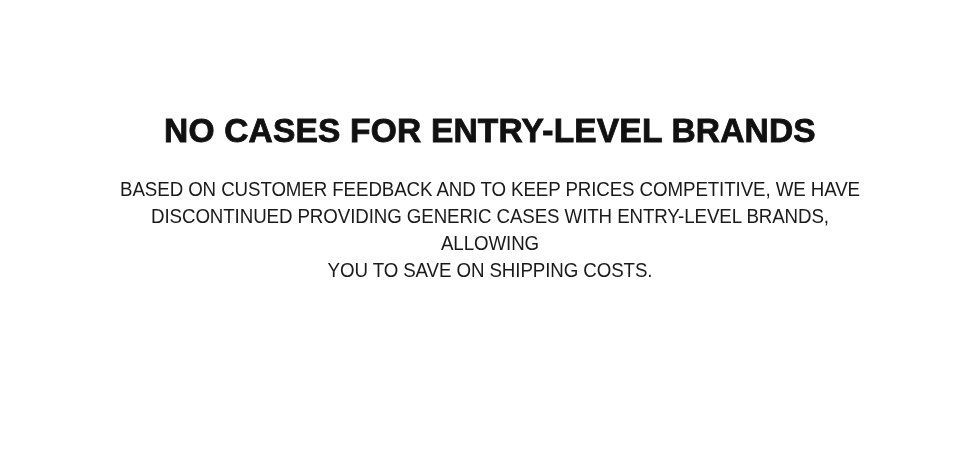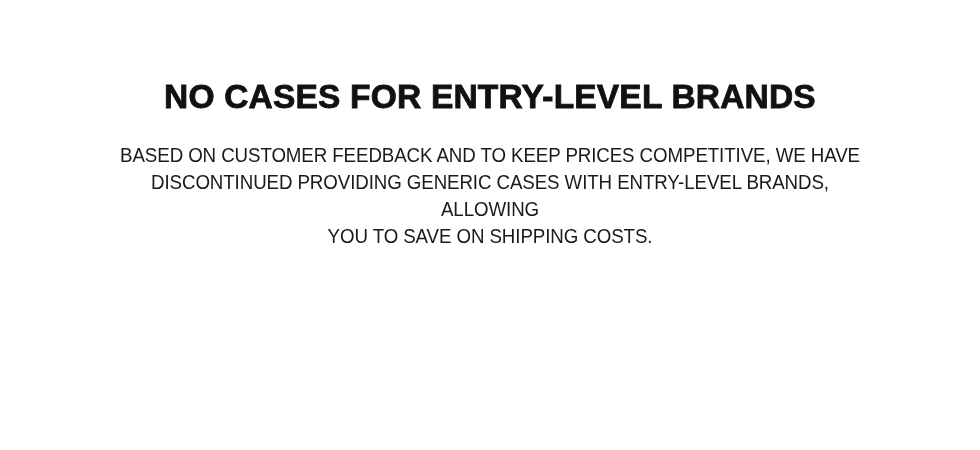--- a/index.html
+++ b/index.html
@@ -16,21 +16,21 @@
     overflow: hidden;
   }
 
   .announcement-section {
     width: 980px;
     height: 450px;
     box-sizing: border-box;
     display: flex;
     flex-direction: column;
     align-items: center;
-    padding-top: 76px;
+    padding-top: 110px;
     background: #ffffff;
   }
 
   .announcement-heading {
     margin: 0;
     width: 880px;
     text-align: center;
     font-family: "Liberation Sans", sans-serif;
     font-size: 34px;
     font-weight: 700;

